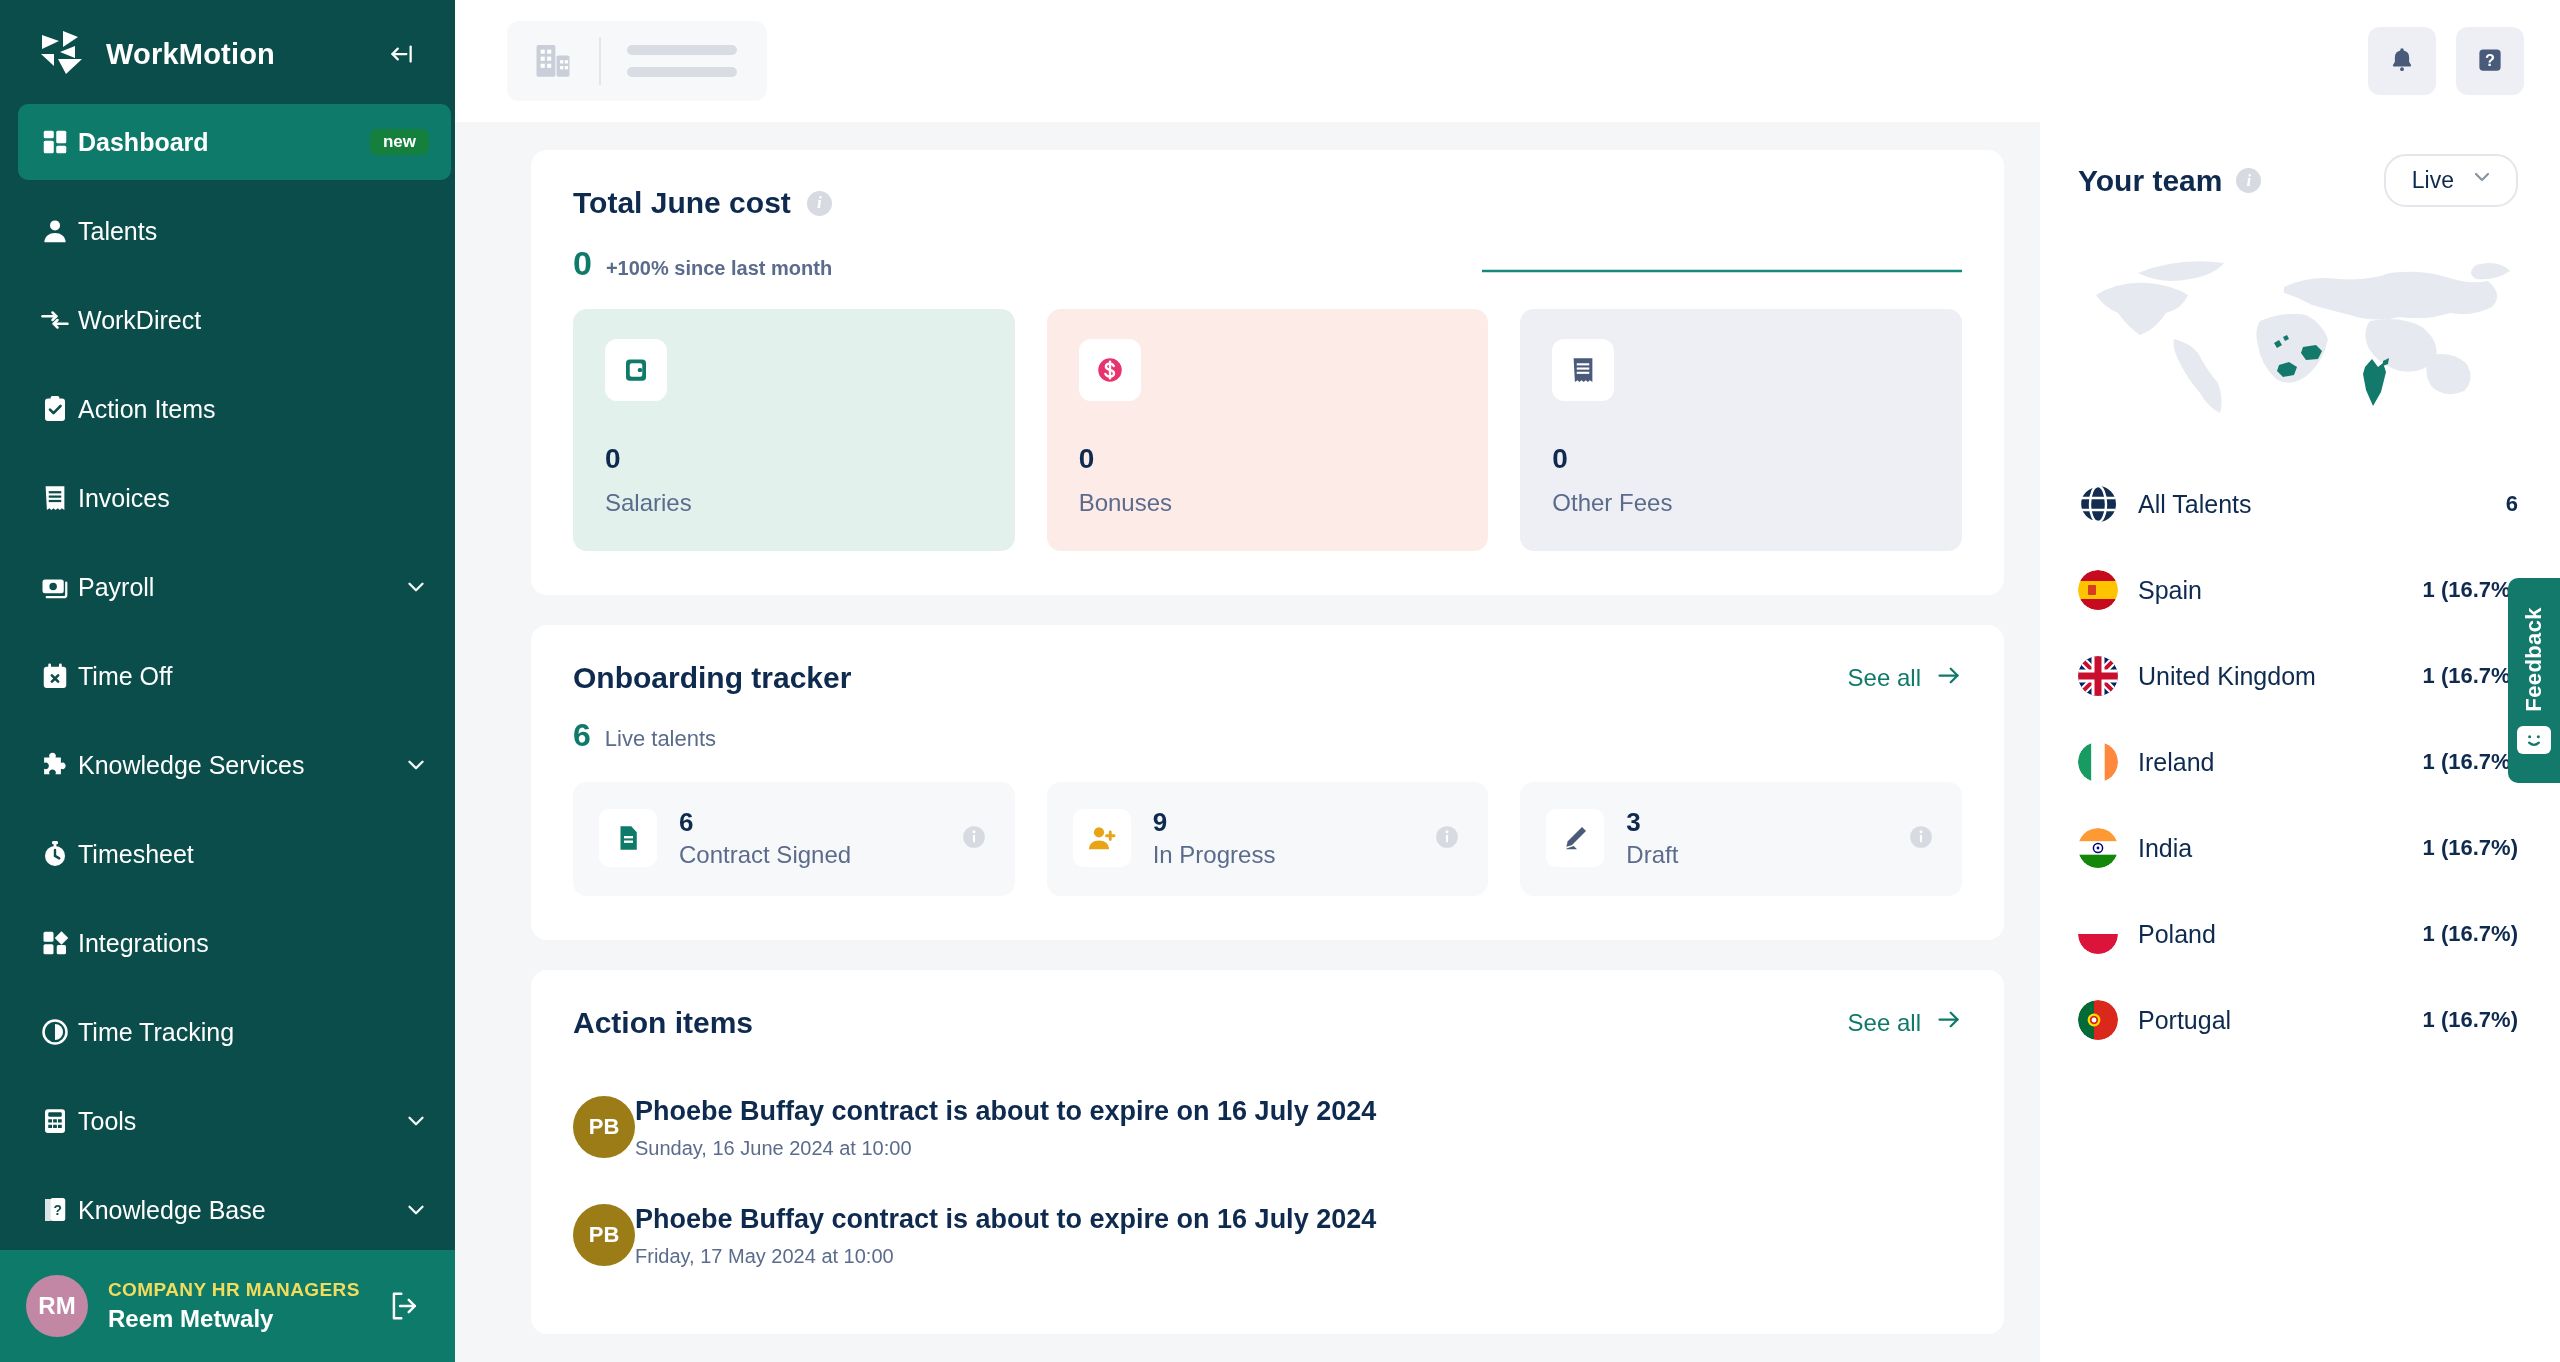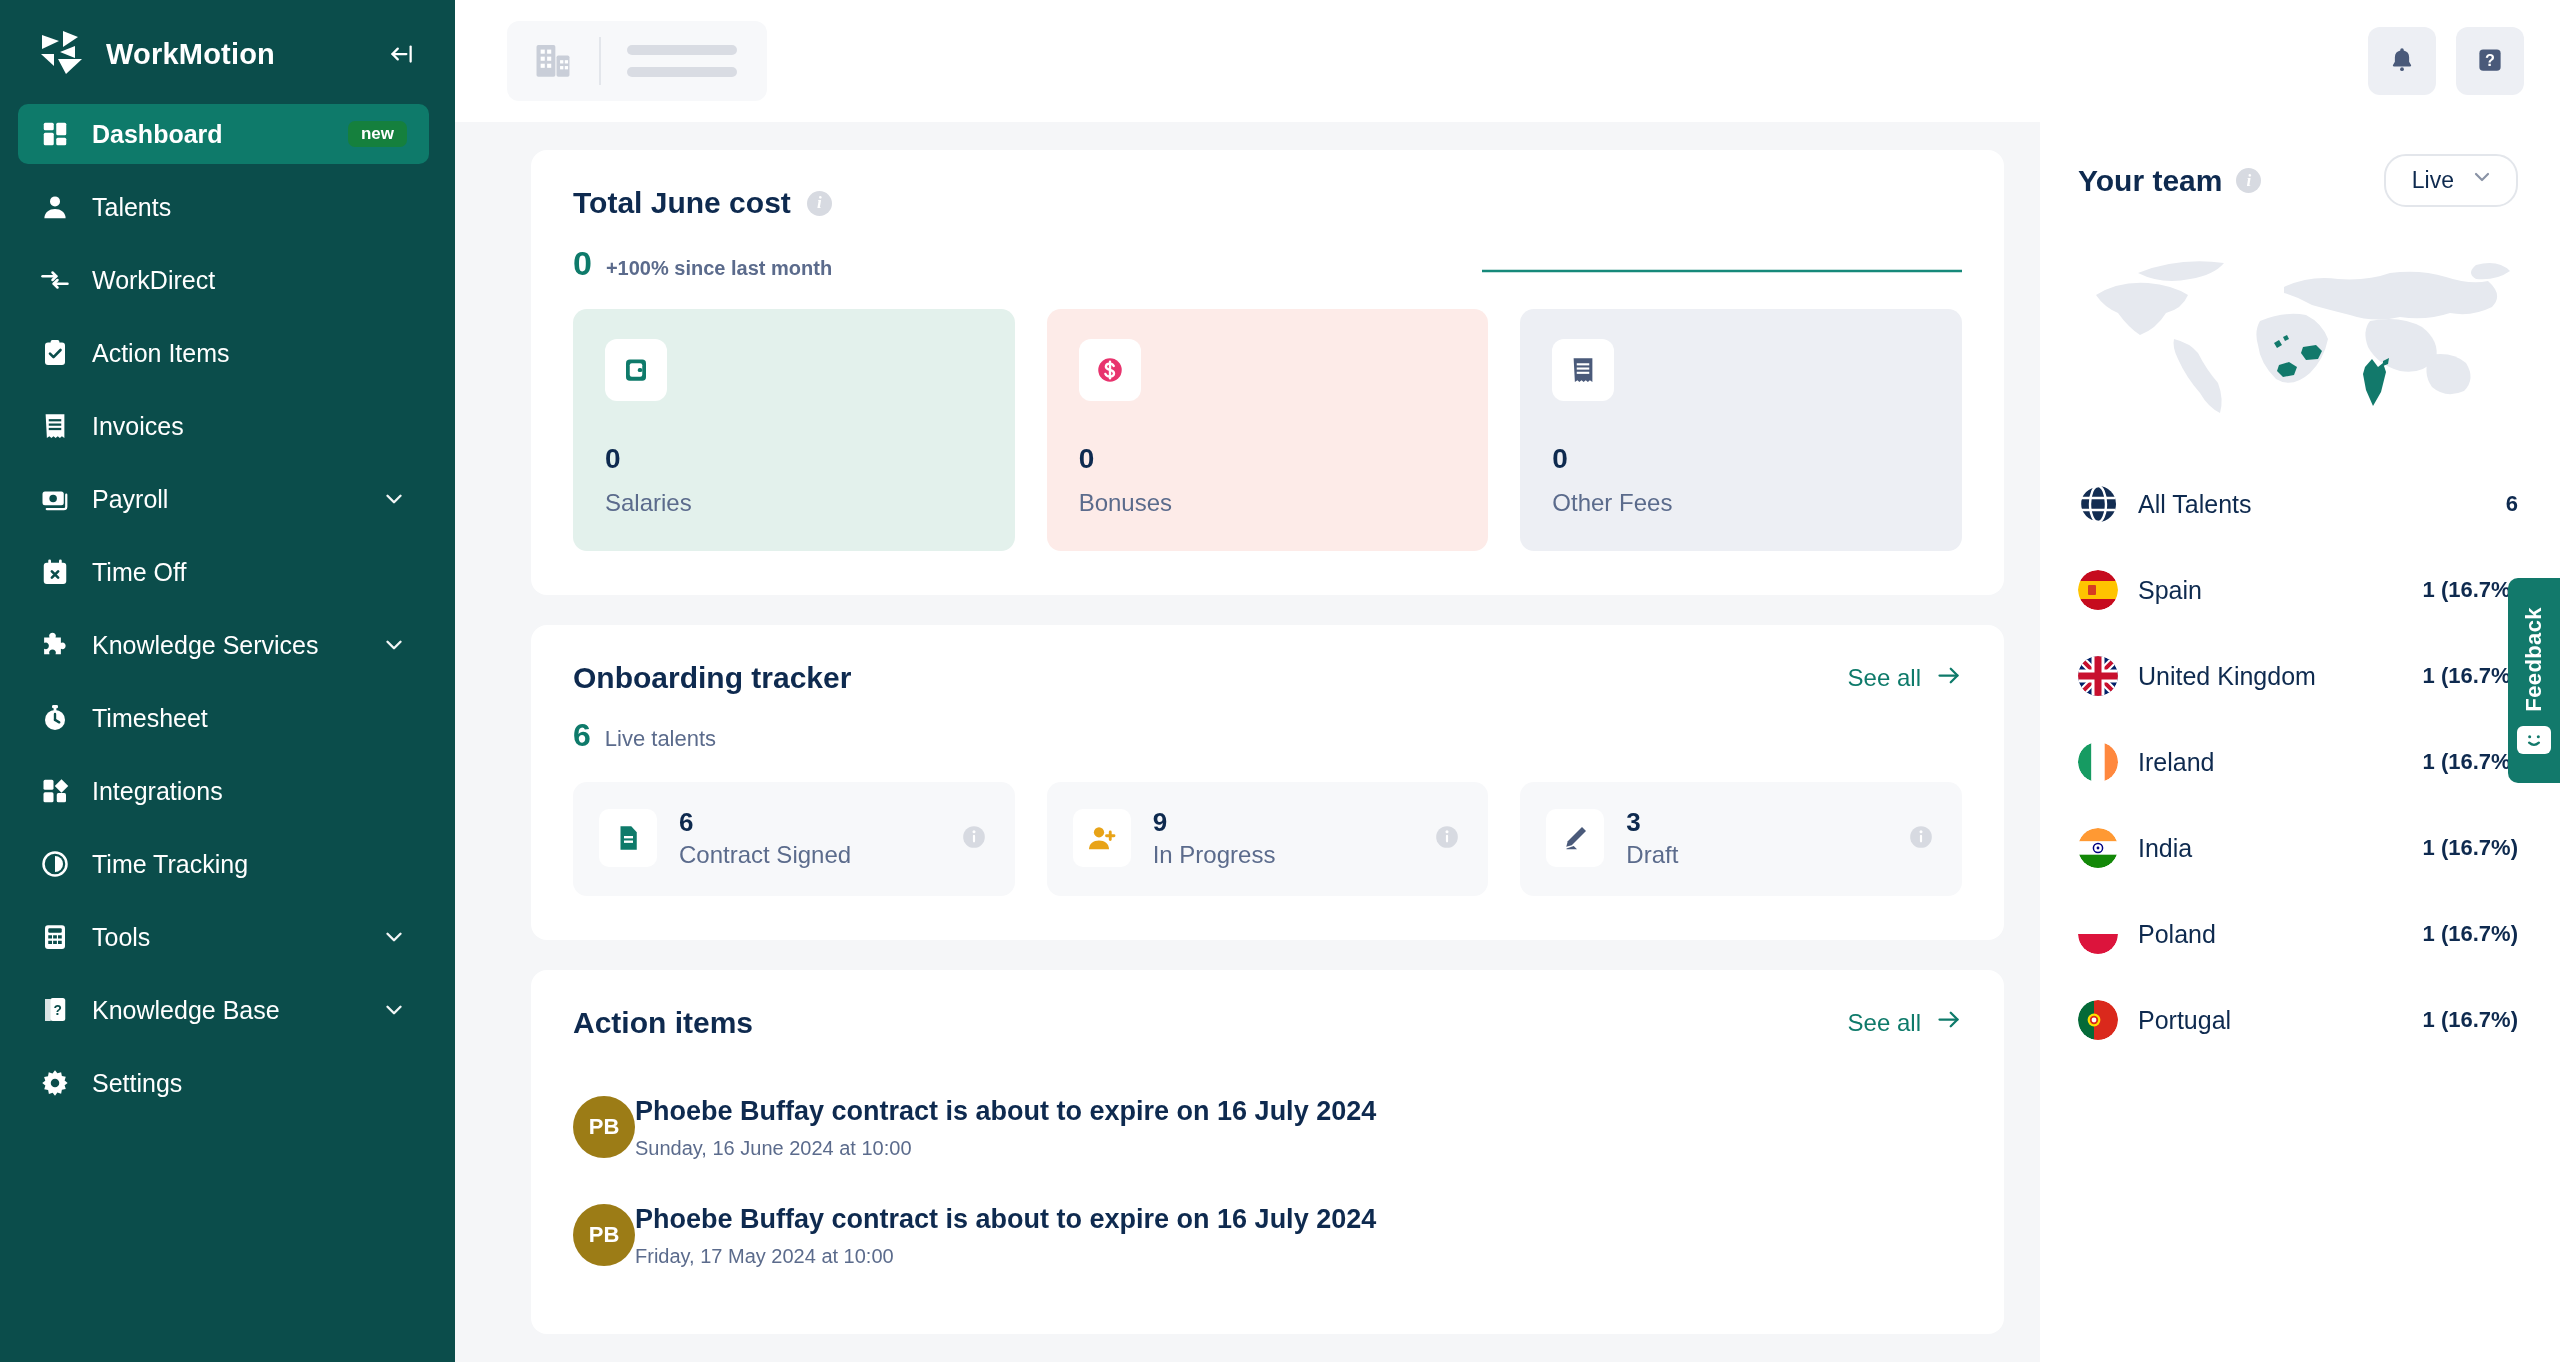--- a/index.html
+++ b/index.html
@@ -17,22 +17,22 @@
     display: flex; flex-direction: column; position: relative;
   }
   .sb-top { display:flex; align-items:center; justify-content:space-between; padding: 28px 34px 18px 38px; }
   .brand { display:flex; align-items:center; gap: 16px; }
   .brand-logo { width: 52px; height: 52px; }
   .brand-name { font-size: 29px; font-weight: 700; letter-spacing: .2px; color:#fff; }
   .collapse-btn { width: 40px; height:40px; display:flex; align-items:center; justify-content:center; cursor:pointer; }
 
   .nav { flex: 1 1 auto; padding: 6px 0 0 0; overflow: hidden; }
   .nav-item {
-    display: flex; align-items: center; gap: 22px;
-    height: 60px; margin: 0 26px 13px 18px; padding: 0 22px;
+    display: flex; align-items: center; gap: 8px;
+    height: 76px; margin: 0 4px 13px 18px; padding: 0 22px;
     border-radius: 10px; cursor: pointer; position: relative;
   }
   .nav-item.active { background: #0E7A6A; }
   .nav-ico { width: 30px; min-width:30px; height: 30px; display:flex; align-items:center; justify-content:center; }
   .nav-ico svg { display:block; }
   .nav-label { font-size: 25px; font-weight: 400; color: #fff; white-space: nowrap; flex: 1 1 auto; }
   .nav-item.active .nav-label { font-weight: 700; }
   .badge-new {
     background: #15803d; color:#fff; font-size: 17px; font-weight: 600;
     border-radius: 7px; padding: 4px 13px 5px 13px; line-height: 1;
@@ -348,20 +348,34 @@
           <span class="nav-ico">
             <svg viewBox="0 0 24 24" width="30" height="30">
               <path d="M12 1.8l1.9 2.4 3-.9.6 3.1 3.1.6-.9 3 2.4 1.9-2.4 1.9.9 3-3.1.6-.6 3.1-3-.9L12 22.2l-1.9-2.4-3 .9-.6-3.1-3.1-.6.9-3L1.8 12l2.4-1.9-.9-3 3.1-.6.6-3.1 3 .9z" fill="#ffffff"></path>
               <circle cx="12" cy="12" r="3.4" fill="#0B4D4B"></circle>
             </svg>
           </span>
           <span class="nav-label">Settings</span>
         </div>
       </nav>
 
+    <div class="sb-user">
+      <div class="avatar-rm">RM</div>
+      <div class="user-meta">
+        <div class="user-role">COMPANY HR MANAGERS</div>
+        <div class="user-name">Reem Metwaly</div>
+      </div>
+      <span class="logout-btn">
+        <svg viewBox="0 0 26 26" width="32" height="32" fill="none" stroke="#fff" stroke-width="2" stroke-linecap="round" stroke-linejoin="round">
+          <path d="M10 3 H4 V23 H10"></path>
+            <path d="M16 8 L21 13 L16 18"></path>
+            <path d="M21 13 H9"></path>
+        </svg>
+      </span>
+    </div>
   </aside>
 
   <div class="main">
 
     <header class="topbar">
       <div class="company-skel">
         <span>
           <svg viewBox="0 0 34 34" width="40" height="40" fill="#C9CED8">
             <rect x="3" y="5" width="16" height="27" rx="1.5"></rect>
             <rect x="20" y="14" width="11" height="18" rx="1.5"></rect>

